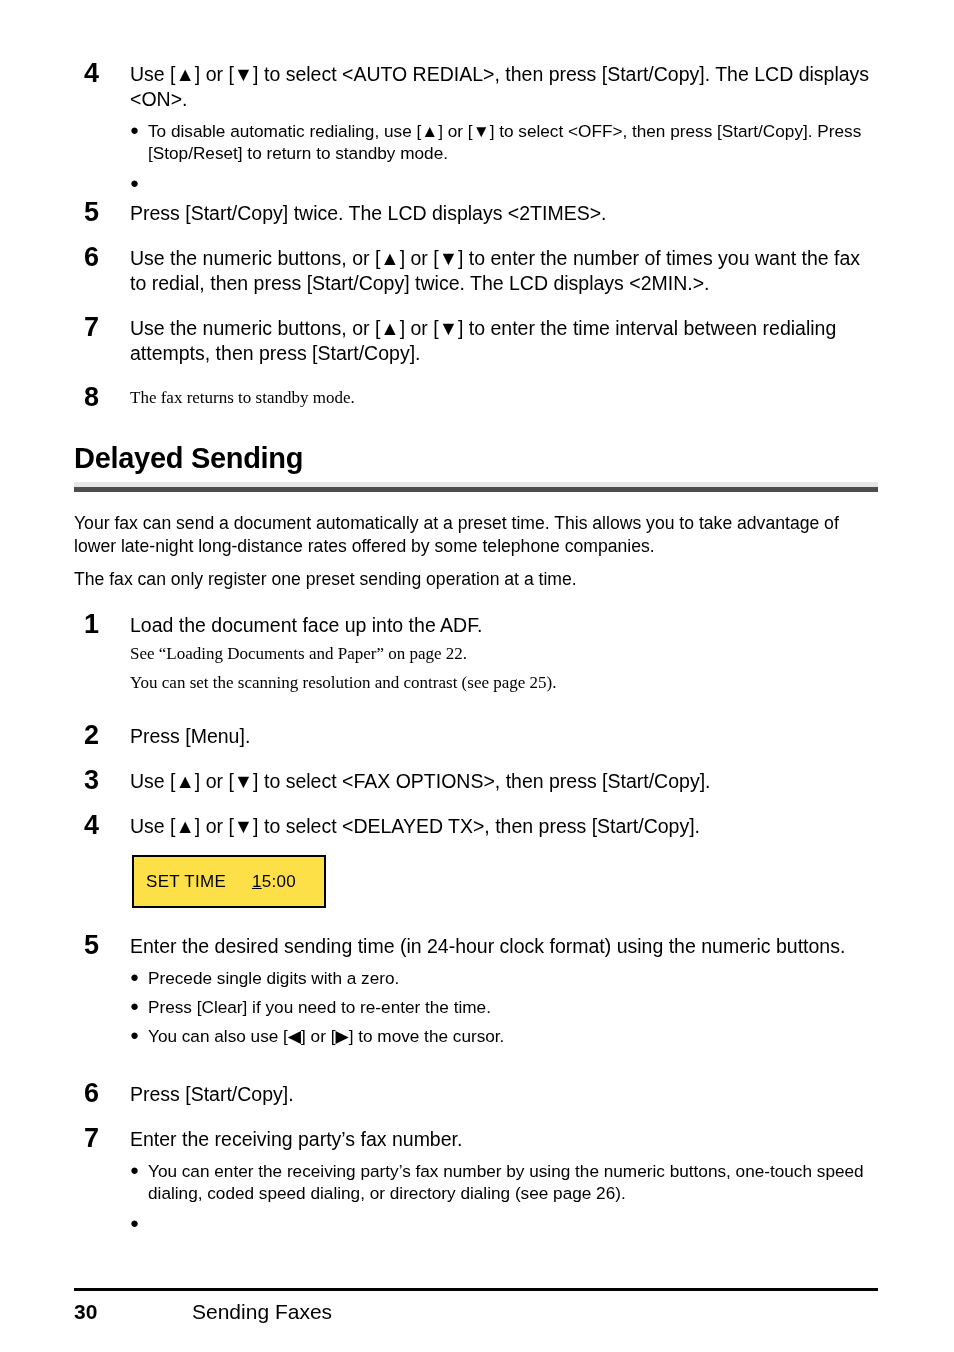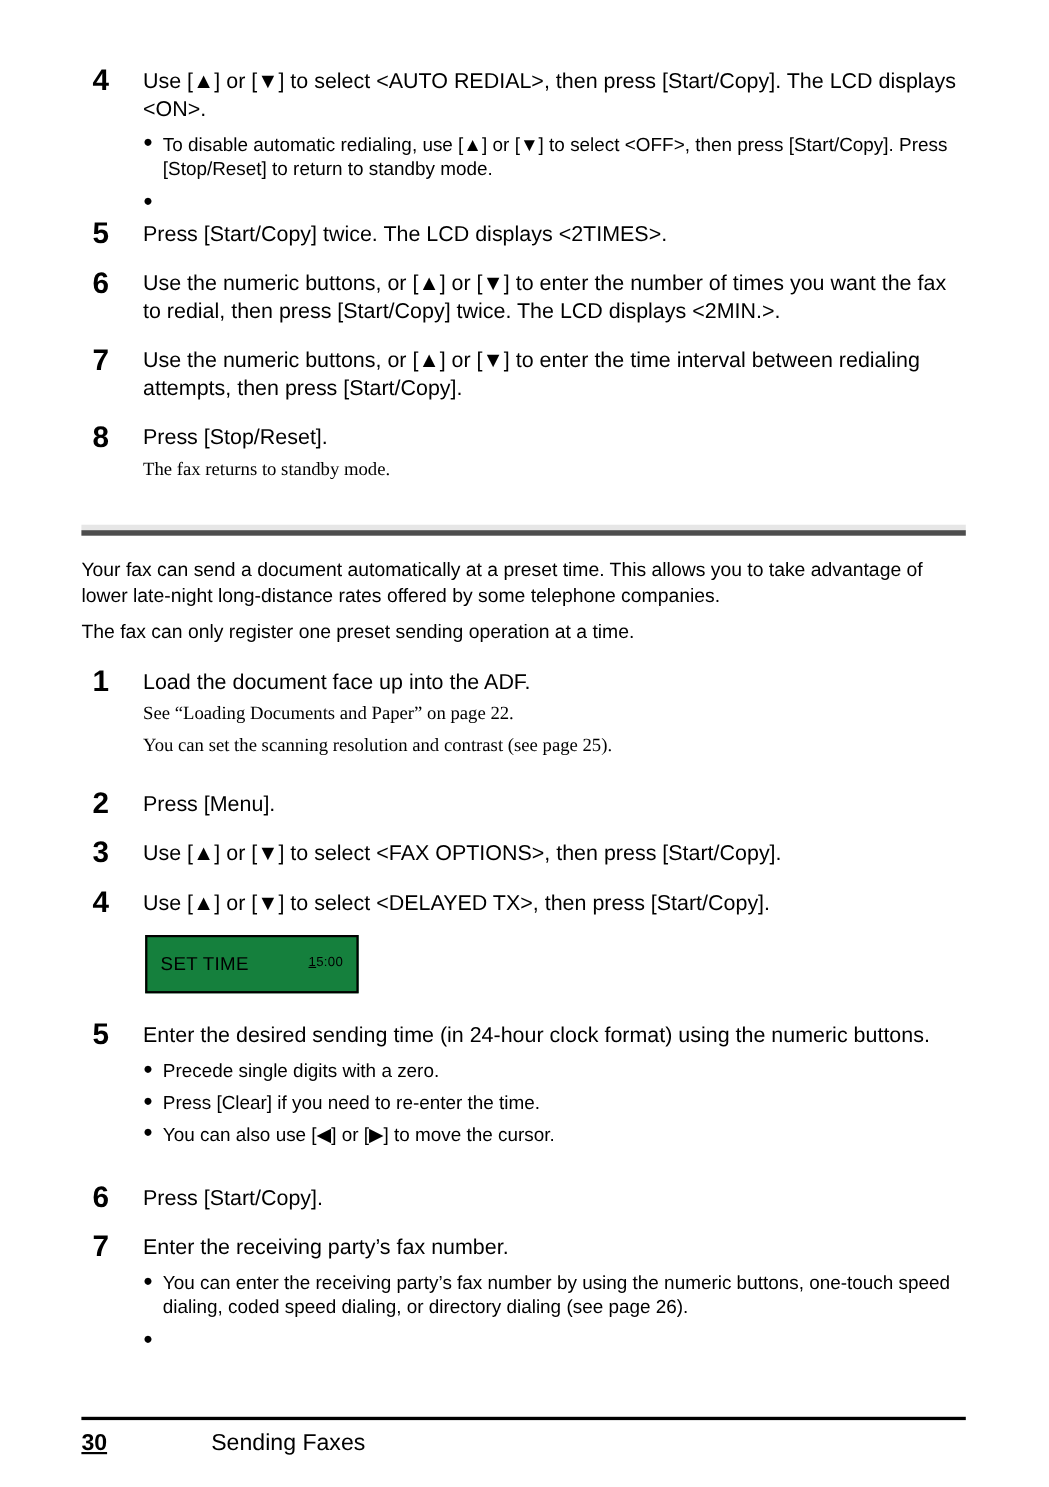--- a/index.html
+++ b/index.html
@@ -108,34 +108,34 @@
   }
 
   
   .lcd-box {
     box-sizing: border-box;
     width: 194px;
     height: 53px;
     border: 2px solid #000000;
     margin: 16px 0 0 58px;
     position: relative;
-    background: #15803d;
+    background: #fde047;
   }
   .lcd-label {
     position: absolute;
     left: 12px;
     top: 15px;
     font-size: 17px;
     letter-spacing: 0.3px;
   }
   .lcd-value {
     position: absolute;
-    right: 12px;
+    right: 28px;
     top: 15px;
-    font-size: 12px;
+    font-size: 17px;
     letter-spacing: 0.3px;
   }
   .lcd-value .cursor-digit {
     text-decoration: underline;
   }
 
   
   .footer {
     position: absolute;
     left: 74px;
@@ -149,21 +149,20 @@
   }
   .footer-row {
     margin-top: 9px;
     display: flex;
     align-items: baseline;
   }
   .footer-page {
     font-weight: bold;
     font-size: 21px;
     width: 118px;
-    text-decoration: underline;
   }
   .footer-title {
     font-size: 21px;
   }
 
   .gap-lg { height: 24px; }
   .gap-md { height: 16px; }
   .gap-sm { height: 10px; }
 </style>
 </head>
@@ -204,26 +203,26 @@
 
     <div class="step">
       <div class="step-num">7</div>
       <div class="step-body">Use the numeric buttons, or [▲] or [▼] to enter the time interval between redialing attempts, then press [Start/Copy].</div>
     </div>
 
     <div class="gap-md"></div>
 
     <div class="step">
       <div class="step-num">8</div>
-      <div class="step-body">Press [Stop/Reset].</div>
       <div class="step-sub">The fax returns to standby mode.</div>
     </div>
 
     <div style="height:30px"></div>
 
+    <h1 class="section-heading">Delayed Sending</h1>
     <div class="heading-rule">
       <div class="bar-light" style="background:#e6e6e6"></div>
       <div class="bar-dark" style="background:#4d4d4d"></div>
     </div>
 
     <div style="height:20px"></div>
 
     <p class="para">Your fax can send a document automatically at a preset time. This allows you to take advantage of lower late-night long-distance rates offered by some telephone companies.</p>
 
     <div class="gap-sm"></div>

